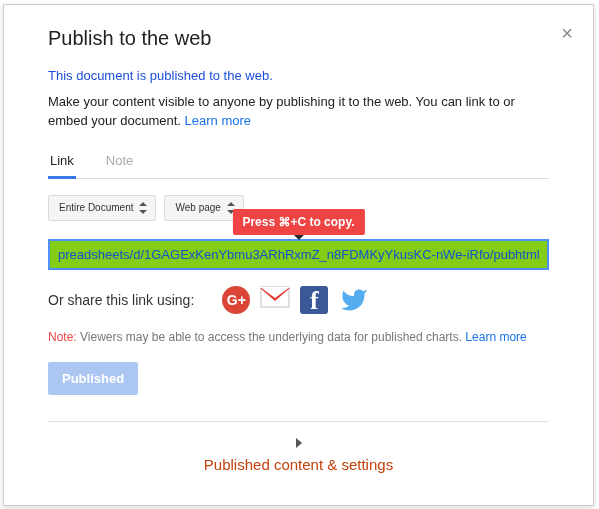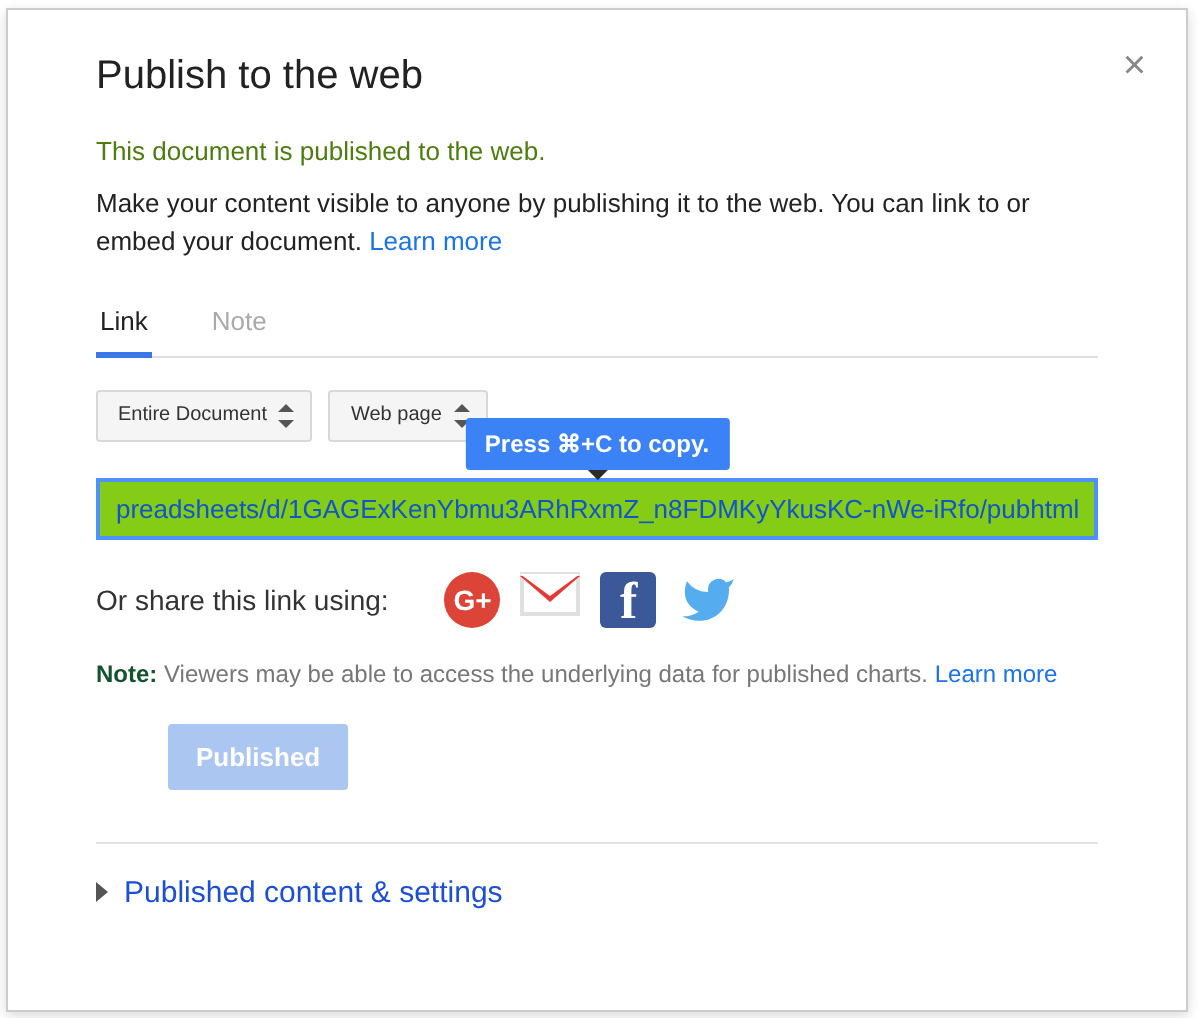--- a/index.html
+++ b/index.html
@@ -33,21 +33,21 @@
     cursor: pointer;
     line-height: 1;
   }
   .title {
     font-size: 20px;
     font-weight: 400;
     color: #222;
     margin: 0 0 18px 0;
   }
   .status-line {
-    color: #4d7c0f;
+    color: #1d4ed8;
     font-size: 13px;
     margin-bottom: 10px;
   }
   .desc {
     color: #222;
     font-size: 13px;
     line-height: 1.45;
     margin-bottom: 22px;
   }
   .link {
@@ -109,21 +109,21 @@
     border-left:4px solid transparent;
     border-right:4px solid transparent;
     border-top:4px solid #555;
   }
   .url-wrap { position: relative; margin-bottom: 16px; }
   .tooltip {
     position: absolute;
     top: -30px;
     left: 50%;
     transform: translateX(-50%);
-    background: #3b82f6;
+    background: #ef4444;
     color: #fff;
     font-size: 12px;
     font-weight: 700;
     padding: 6px 10px;
     border-radius: 2px;
     white-space: nowrap;
   }
   .tooltip::after {
     content:"";
     position:absolute;
@@ -183,44 +183,44 @@
   .fb-icon {
     width: 28px; height: 28px; background:#3b5998;
     border-radius:3px; color:#fff;
     display:flex; align-items:flex-end; justify-content:center;
     font-family: Georgia, serif; font-weight:700; font-size:26px; line-height:1;
   }
   .tw-icon { color:#55acee; }
   .note {
     color:#777; font-size:12px; margin-bottom: 18px;
   }
-  .note b { color:#14532d; font-weight:700; }
+  .note b { color:#ef4444; font-weight:400; }
   .note .link { color:#1a73e8; }
   .pub-btn {
     background:#abc7f1;
     color:#fff;
     border:none;
     padding: 9px 14px;
     font-size:13px;
     font-weight:700;
     border-radius:2px;
     cursor: default;
-    margin-left: 36px;
   }
   .hr {
     border:none;
     border-top:1px solid #e2e2e2;
     margin: 26px 0 16px 0;
   }
   .expander {
     display:flex; align-items:center; gap:8px;
     font-size:15px;
-    color:#1d4ed8;
+    color:#c2410c;
     cursor:pointer;
     padding-bottom: 14px;
+    flex-direction: column;
   }
   .tri {
     width:0;height:0;
     border-top:5px solid transparent;
     border-bottom:5px solid transparent;
     border-left:6px solid #555;
   }
 </style>
 </head>
 <body>

